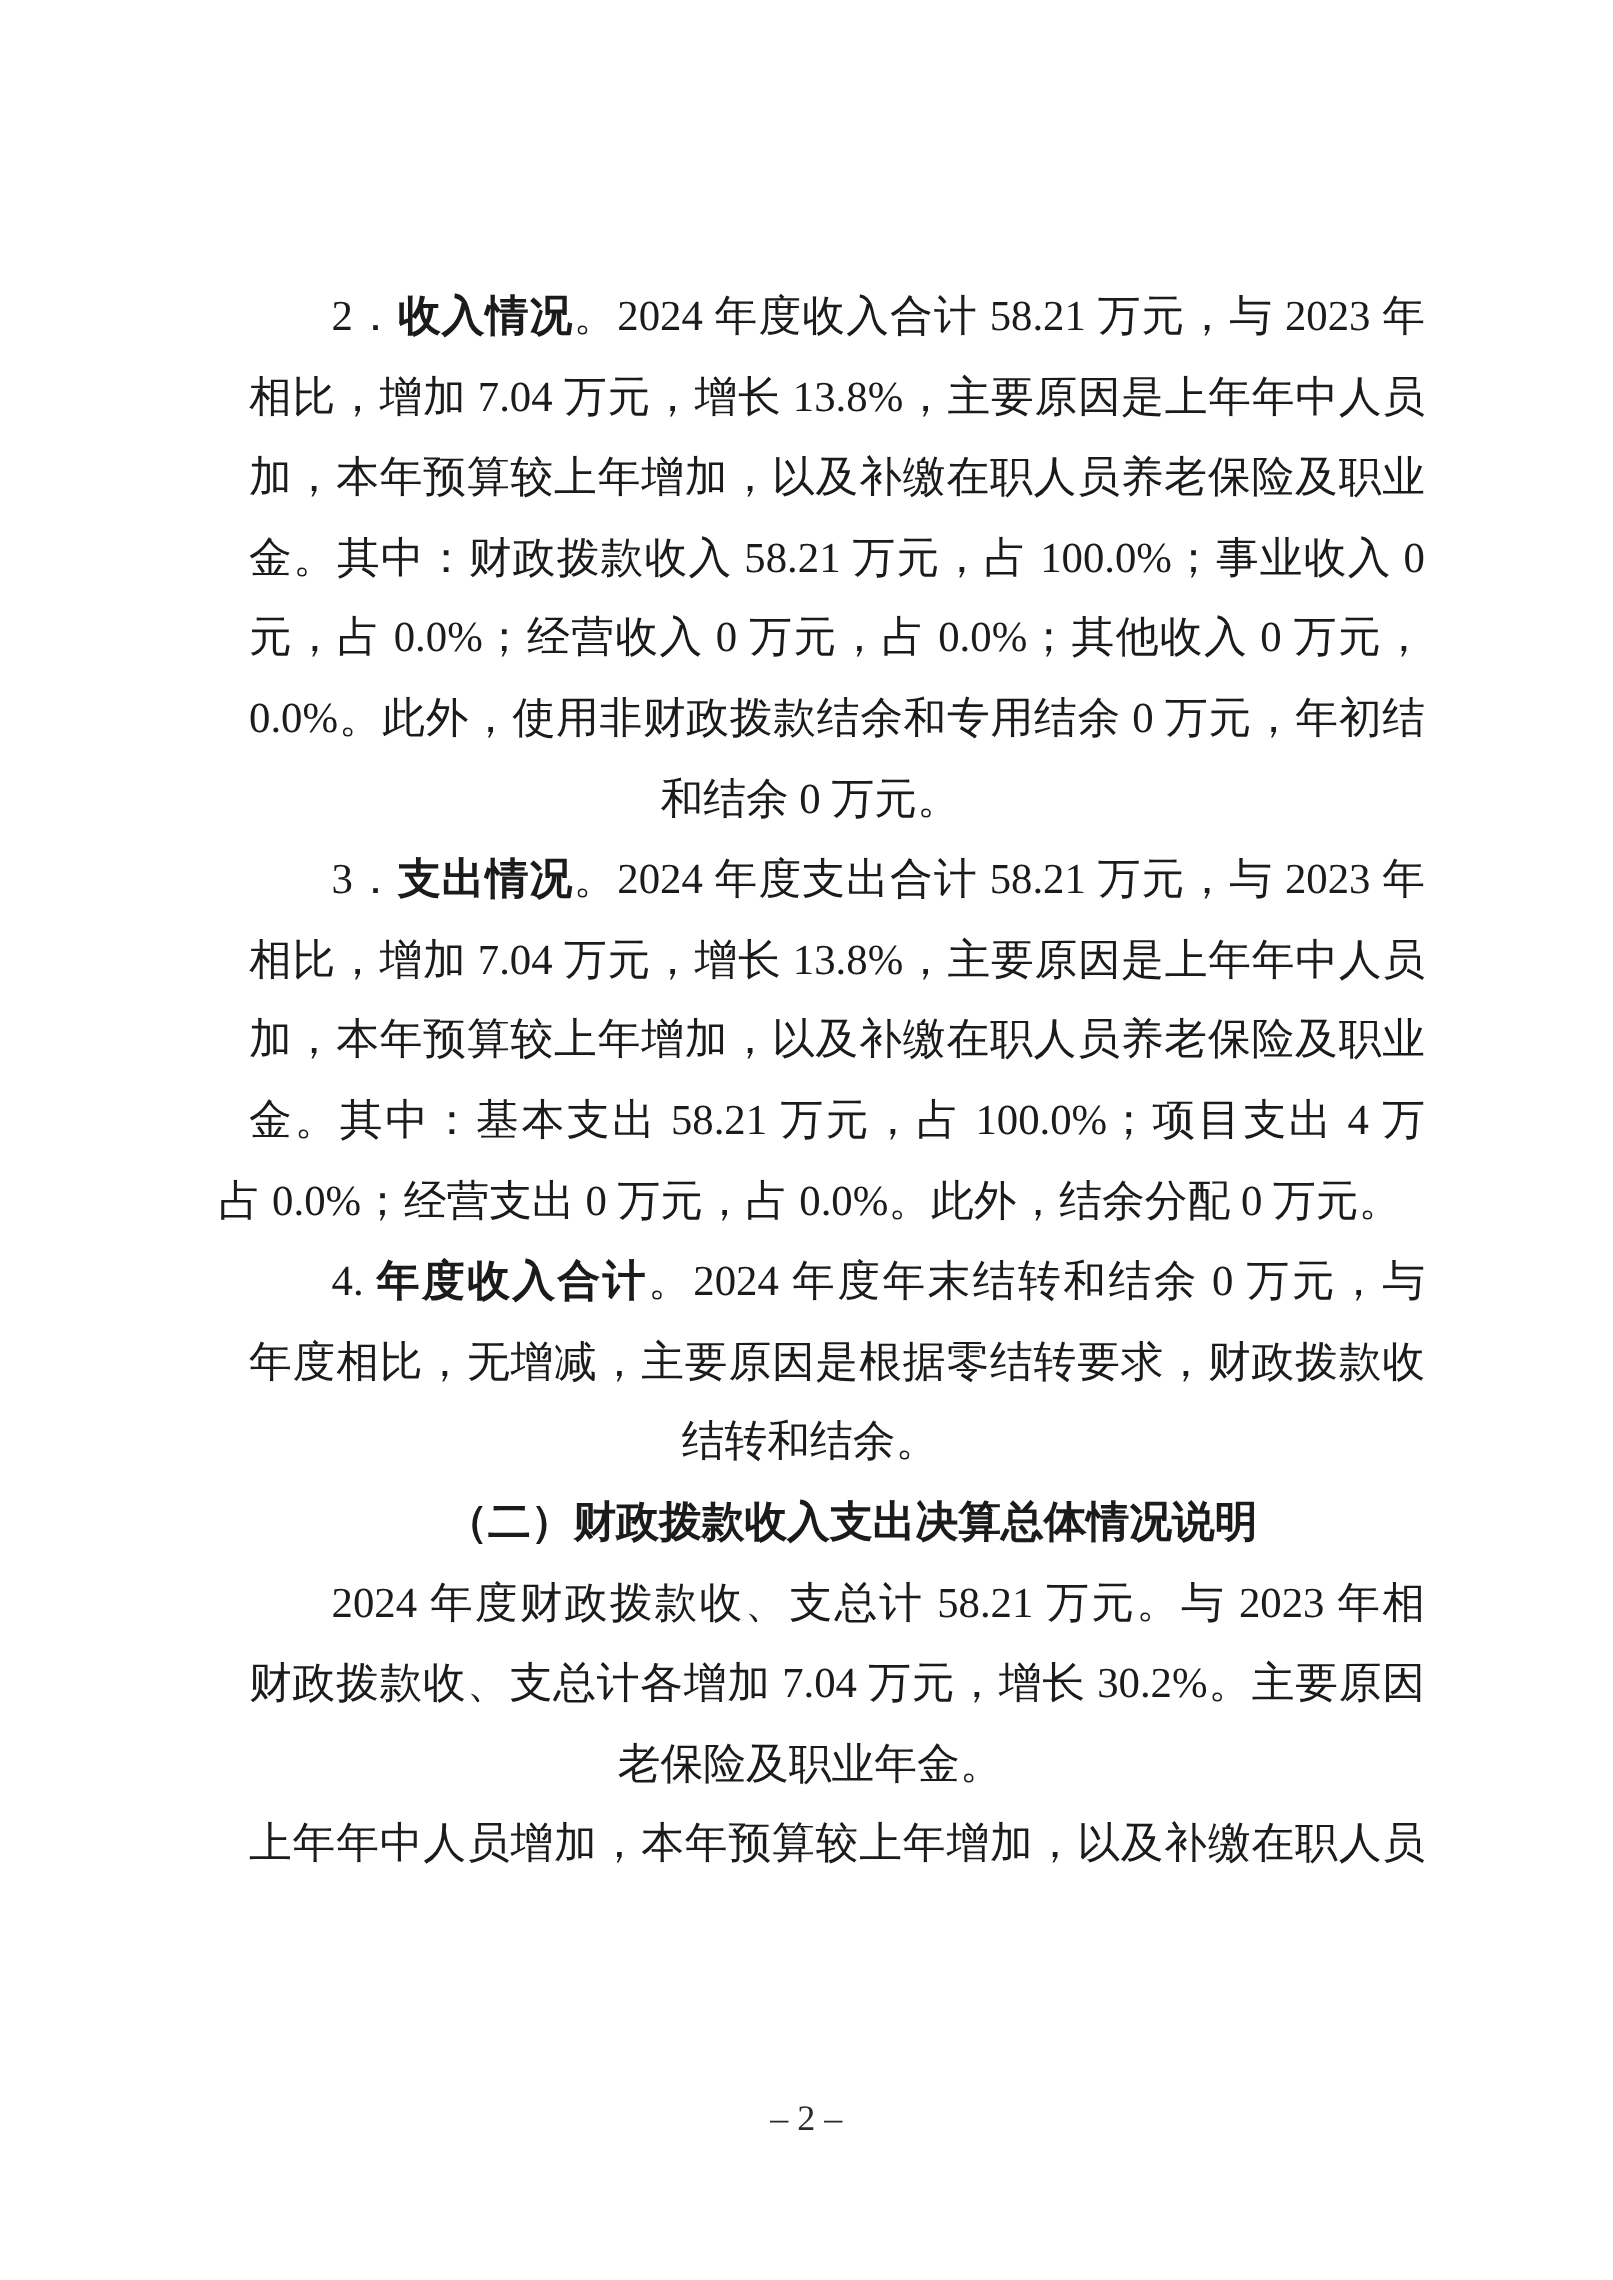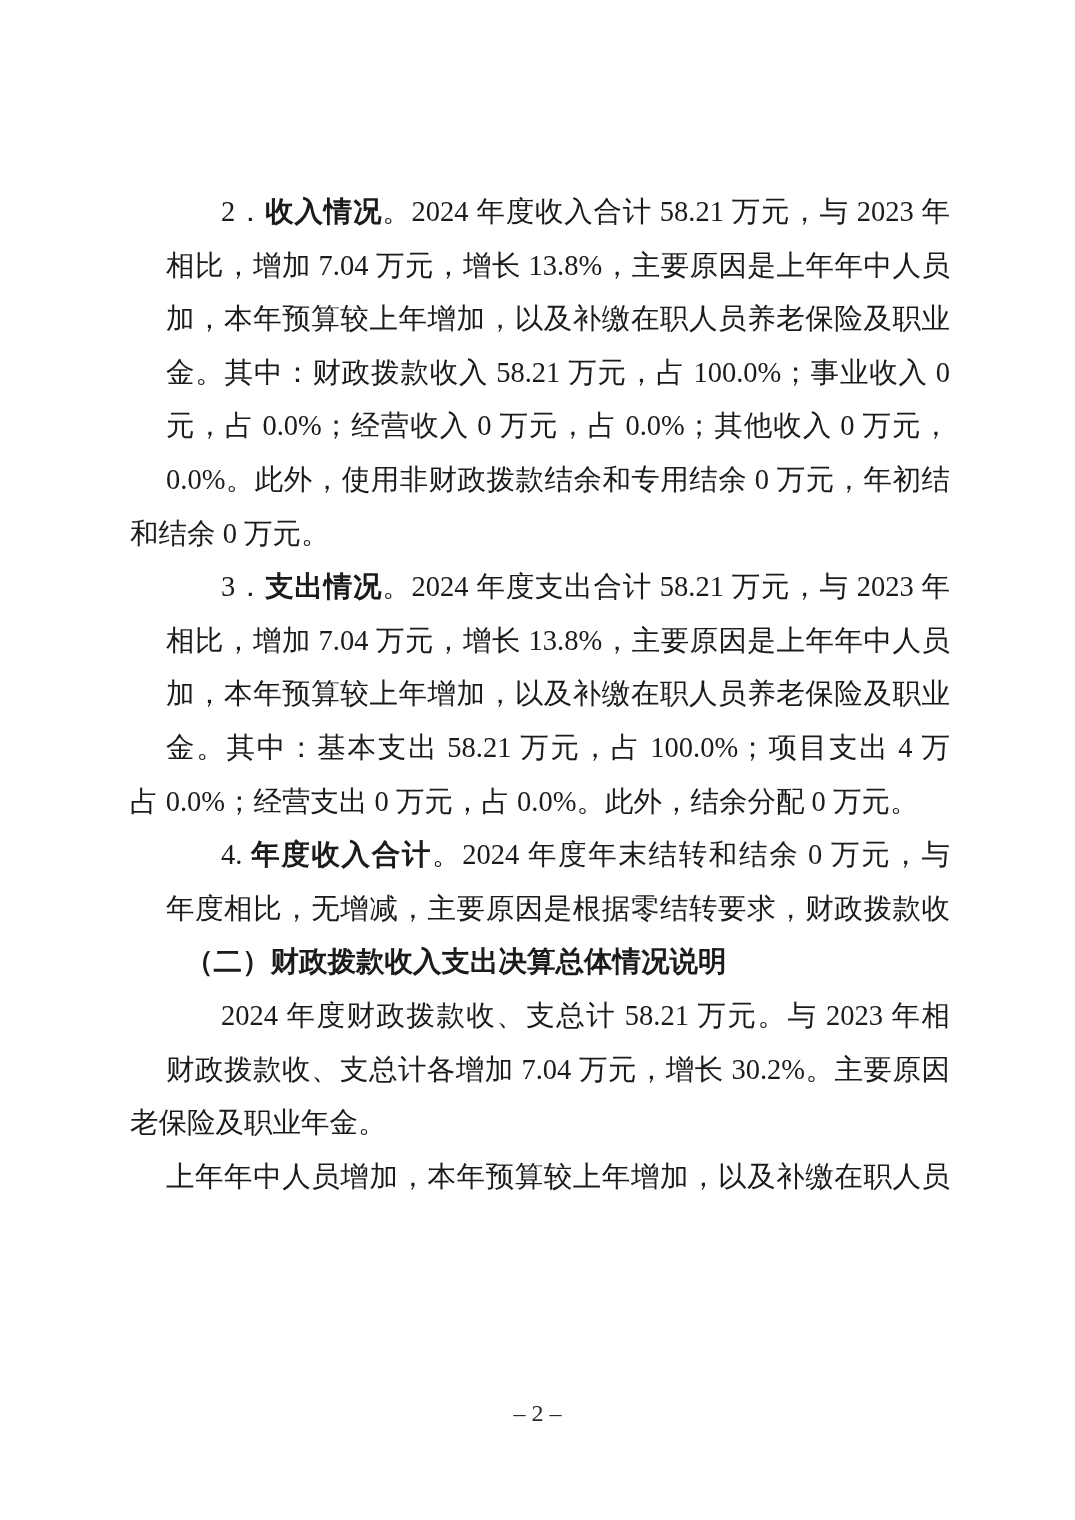--- a/index.html
+++ b/index.html
@@ -21,21 +21,21 @@
     left: 130px;
     top: 185px;
     width: 820px;
   }
   .para { margin: 0; padding: 0; }
   .line {
     font-size: 28.5px;
     line-height: 53.6px;
     height: 53.6px;
     overflow: hidden;
-    text-align: left;
+    text-align: center;
     white-space: normal;
   }
   .line.just {
     text-align: justify;
     text-align-last: justify;
     text-justify: inter-character;
     margin-left: 36px;
   }
   .line.indent { text-indent: 55px; }
   .b { font-weight: bold; }
@@ -67,20 +67,21 @@
       <div class="para">
         <div class="line just indent"><span>3．</span><span class="b">支出情况</span><span>。2024 年度支出合计 58.21 万元，与 2023 年度</span></div>
         <div class="line just"><span>相比，增加 7.04 万元，增长 13.8%，主要原因是上年年中人员增</span></div>
         <div class="line just"><span>加，本年预算较上年增加，以及补缴在职人员养老保险及职业年</span></div>
         <div class="line just"><span>金。其中：基本支出 58.21 万元，占 100.0%；项目支出 4 万元，</span></div>
         <div class="line"><span>占 0.0%；经营支出 0 万元，占 0.0%。此外，结余分配 0 万元。</span></div>
       </div>
       <div class="para">
         <div class="line just indent"><span>4. </span><span class="b">年度收入合计</span><span>。2024 年度年末结转和结余 0 万元，与 2023</span></div>
         <div class="line just"><span>年度相比，无增减，主要原因是根据零结转要求，财政拨款收入</span></div>
+        <div class="line"><span>结转和结余。</span></div>
       </div>
       <div class="para">
         <div class="line indent"><span class="b">（二）财政拨款收入支出决算总体情况说明</span></div>
       </div>
       <div class="para">
         <div class="line just indent"><span>2024 年度财政拨款收、支总计 58.21 万元。与 2023 年相比，</span></div>
         <div class="line just"><span>财政拨款收、支总计各增加 7.04 万元，增长 30.2%。主要原因是</span></div>
         <div class="line"><span>老保险及职业年金。</span></div>
         <div class="line just"><span>上年年中人员增加，本年预算较上年增加，以及补缴在职人员养</span></div>
       </div>

